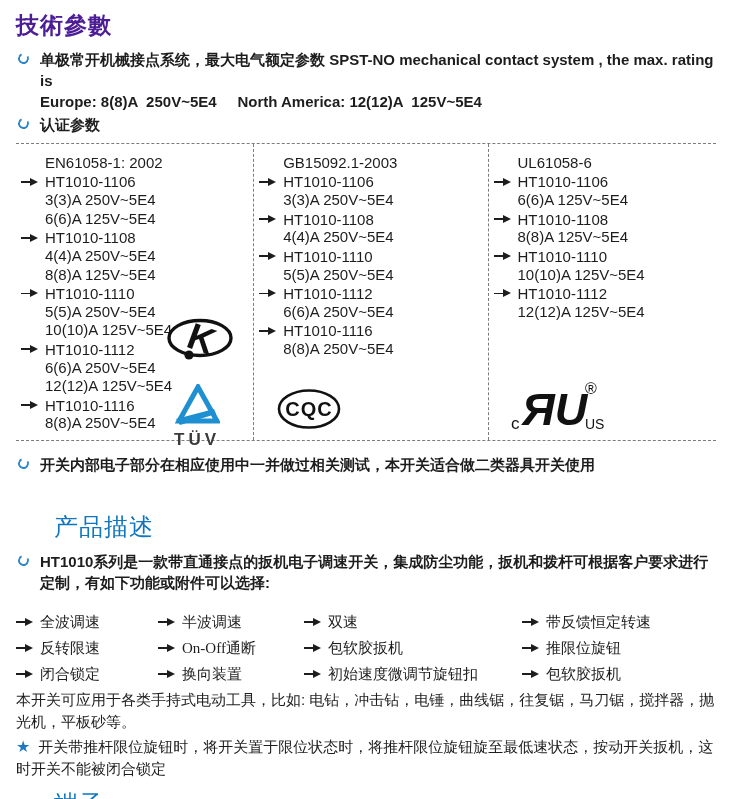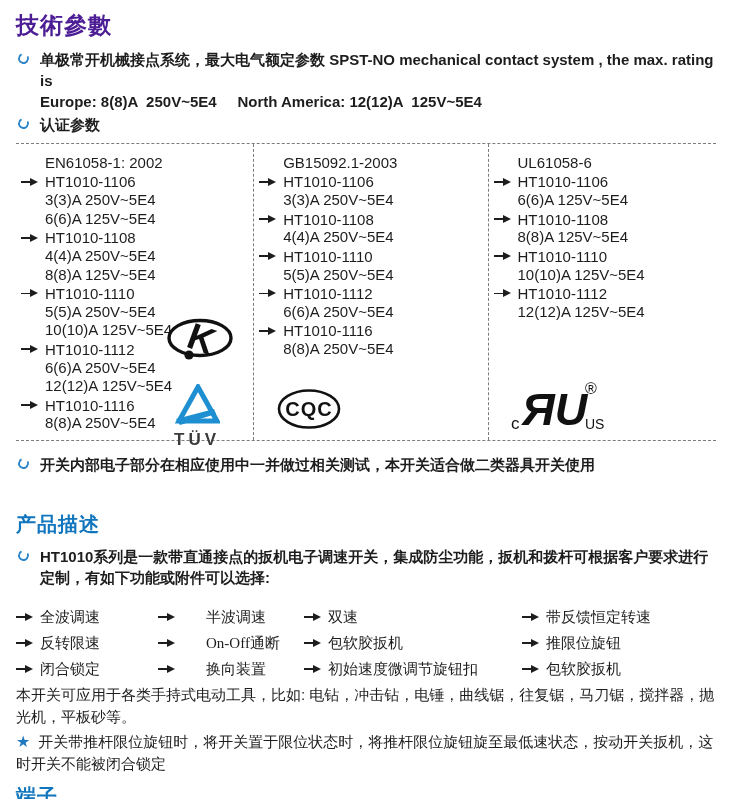--- a/index.html
+++ b/index.html
@@ -1,21 +1,21 @@
 <!DOCTYPE html>
 <html><head>
 <meta charset="utf-8">
 <style>
   * { margin:0; padding:0; box-sizing:border-box; }
   html,body { width:730px; height:799px; background:#ffffff; overflow:hidden;
     font-family:"Liberation Sans","DejaVu Sans",sans-serif; color:#1d1d1d; }
   .page { padding:8px 14px 0 16px; }
 
   h1.sec { color:#4c1d95; font-size:23px; font-weight:bold; letter-spacing:1px; margin:2px 0 8px 0; }
-  h2.sec { color:#1176bd; font-size:20px; font-weight:bold; letter-spacing:1px; }
+  h2.sec { color:#1176bd; font-size:24px; font-weight:normal; letter-spacing:1px;margin-left:38px; }
 
   .bullet-para { position:relative; padding-left:24px; font-size:15px; line-height:21px; margin-bottom:2px;font-weight:bold; }
   .crescent { position:absolute; left:2px; top:4px; width:11px; height:11px;
     border:2.5px solid #2e86c8; border-top-color:transparent; border-radius:50%;
     transform:rotate(20deg); display:inline-block; }
   .crescent.inline { position:static; transform:rotate(20deg); flex:none; margin-right:10px; margin-top:5px; }
   .pre { white-space:pre-wrap; }
 
   
   .cert-table { margin-top:8px; height:298px; border-top:1.5px dashed #7c7c7c;
@@ -42,21 +42,21 @@
   .logo-cul  { left:20px; top:232px; }
 
   
   .sec-gap1 { margin-top:36px; }
   .intro { margin-top:8px; }
   .features { margin-top:16px;font-family:Liberation Serif, serif; }
   .feat-row { display:flex; height:26px; align-items:center; font-size:15px; }
   .feat { display:flex; align-items:center; }
   .feat .arrow { margin-right:7px; }
   .feat.f1 { width:142px; }
-  .feat.f2 { width:146px;gap:24px; }
+  .feat.f2 { width:146px; }
   .feat.f3 { width:218px; }
   .plain-para { font-size:15px; line-height:22px; margin-top:2px; }
   .star-para { font-size:15px; line-height:22px; margin-top:3px; }
   .star { color:#1e78c0; font-size:16px; margin-right:8px; }
 
   
   .sec-gap2 { margin-top:8px; }
   .term-line { display:flex; font-size:15px; line-height:21px; margin-top:3px; }
 </style>
 </head>

